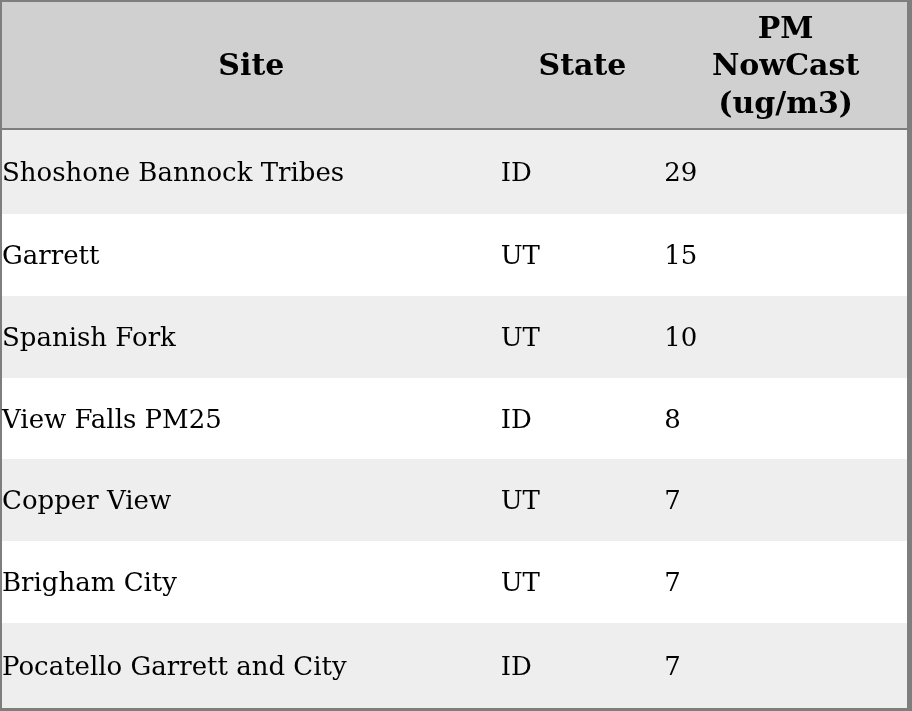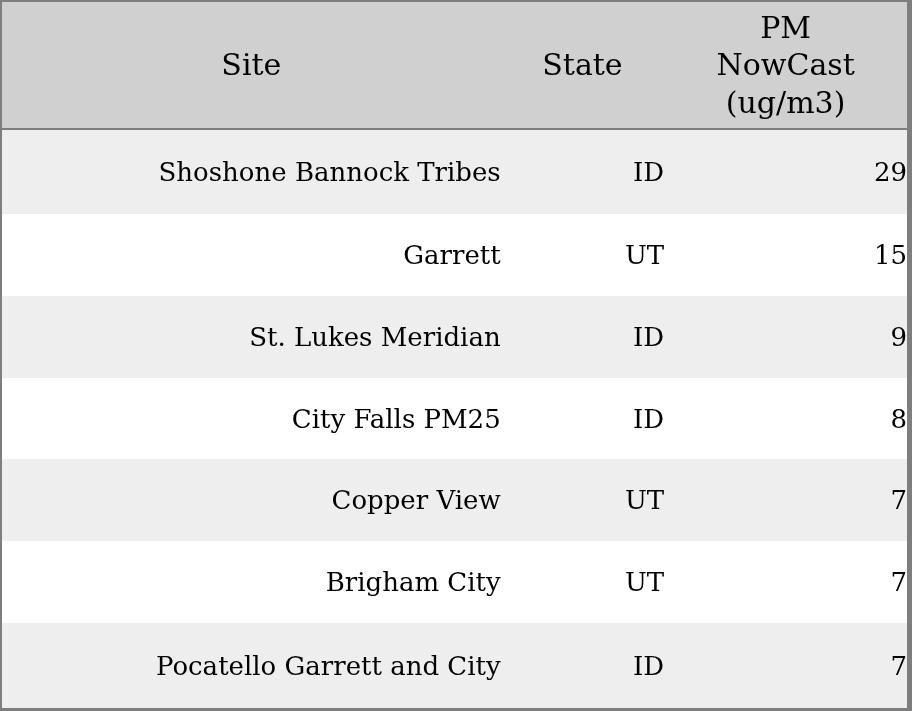--- a/index.html
+++ b/index.html
@@ -27,31 +27,31 @@
     border:2px solid var(--border);
     border-right-width:5px;
     border-bottom-width:3px;
   }
   thead tr{
     height:128px;
   }
   th{
     background:var(--header-bg);
     border-bottom:2px solid var(--border);
-    font-weight:normal;
+    font-weight:bold;
     font-size:30px;
     line-height:1.25;
     text-align:center;
     vertical-align:middle;
     white-space:pre-line;
     padding:0;
   }
   td{
     font-size:26px;
-    text-align:right;
+    text-align:left;
     vertical-align:middle;
     padding:0;
   }
   tbody tr:nth-child(odd){ background:var(--row-alt-bg); }
   tbody tr:nth-child(even){ background:var(--row-bg); }
 </style>
 </head>
 <body>
 
 <table class="pm-table">
@@ -74,26 +74,26 @@
         <td>Shoshone Bannock Tribes</td>
         <td>ID</td>
         <td>29</td>
       </tr>
       <tr>
         <td>Garrett</td>
         <td>UT</td>
         <td>15</td>
       </tr>
       <tr>
-        <td>St. Lukes Meridian</td>
-        <td>ID</td>
-        <td>9</td>
+        <td>Spanish Fork</td>
+        <td>UT</td>
+        <td>10</td>
       </tr>
       <tr>
-        <td>City Falls PM25</td>
+        <td>View Falls PM25</td>
         <td>ID</td>
         <td>8</td>
       </tr>
       <tr>
         <td>Copper View</td>
         <td>UT</td>
         <td>7</td>
       </tr>
       <tr>
         <td>Brigham City</td>

